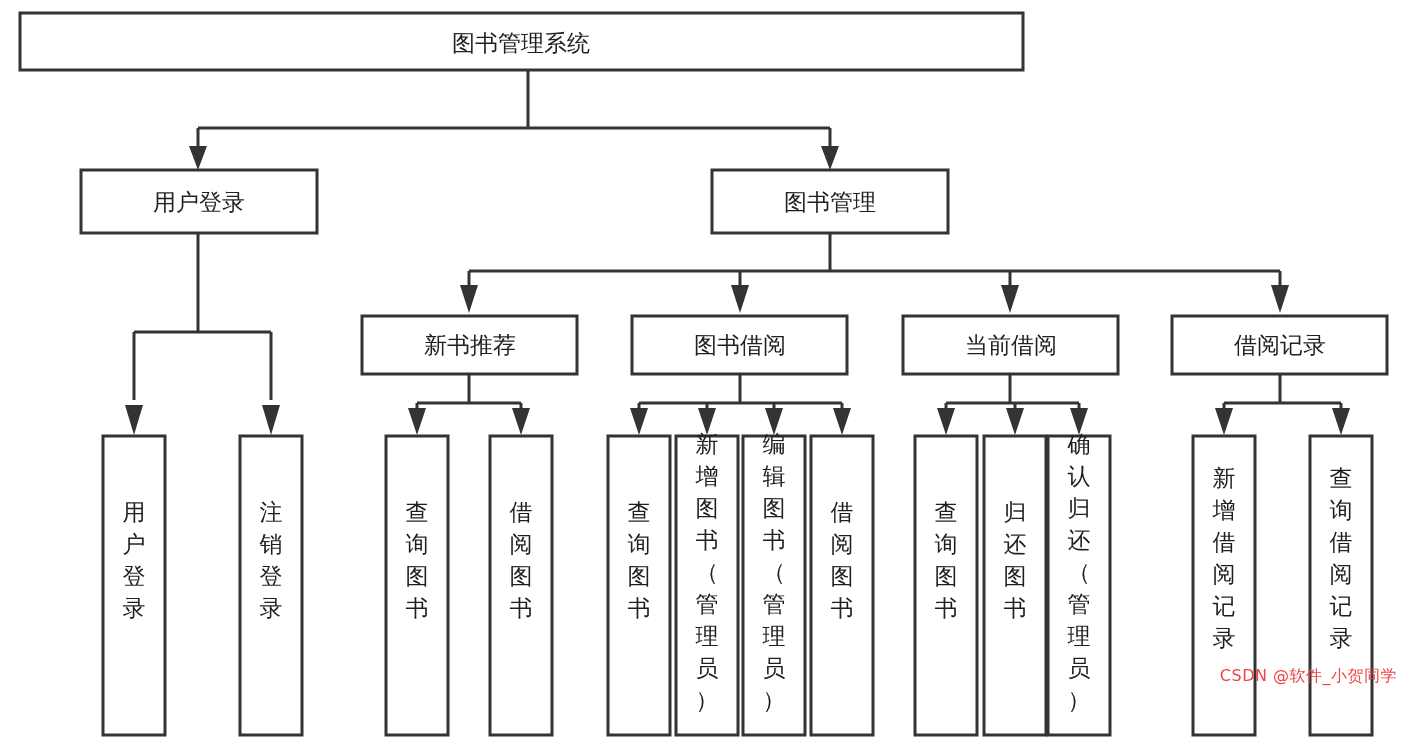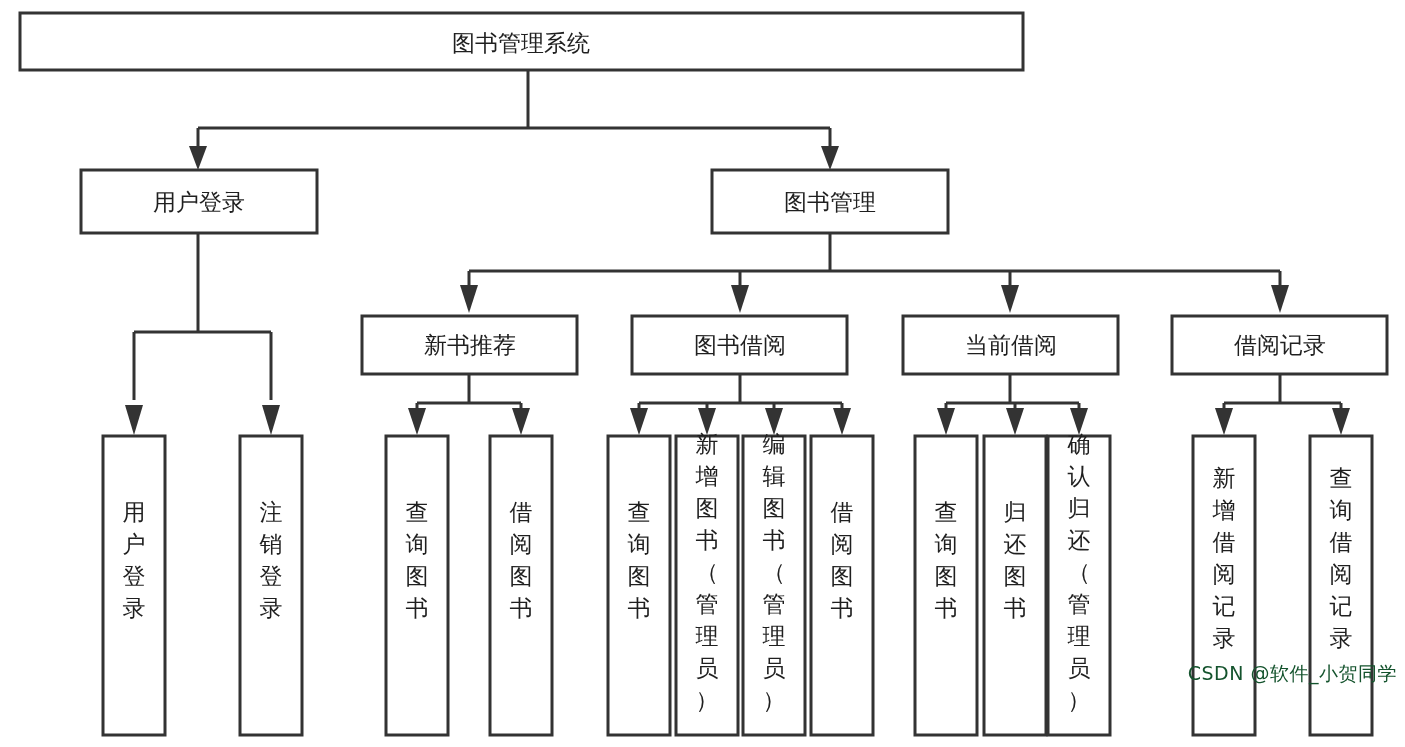--- a/index.html
+++ b/index.html
@@ -51,22 +51,22 @@
     stroke-linecap: butt;
   }
   .arrow-head {
     fill: #333333;
     stroke: none;
   }
   .watermark {
     position: absolute;
     right: 8px;
     bottom: 6px;
-    color: #14532d;
-    font-size: 19px;
+    color: #ef4444;
+    font-size: 16px;
     font-family: "DejaVu Sans", "Liberation Sans", sans-serif;
     letter-spacing: 0.5px;
     white-space: nowrap;
     user-select: none;
   }
 </style>
 </head>
 <body>
 
 <div id="diagram-root">

